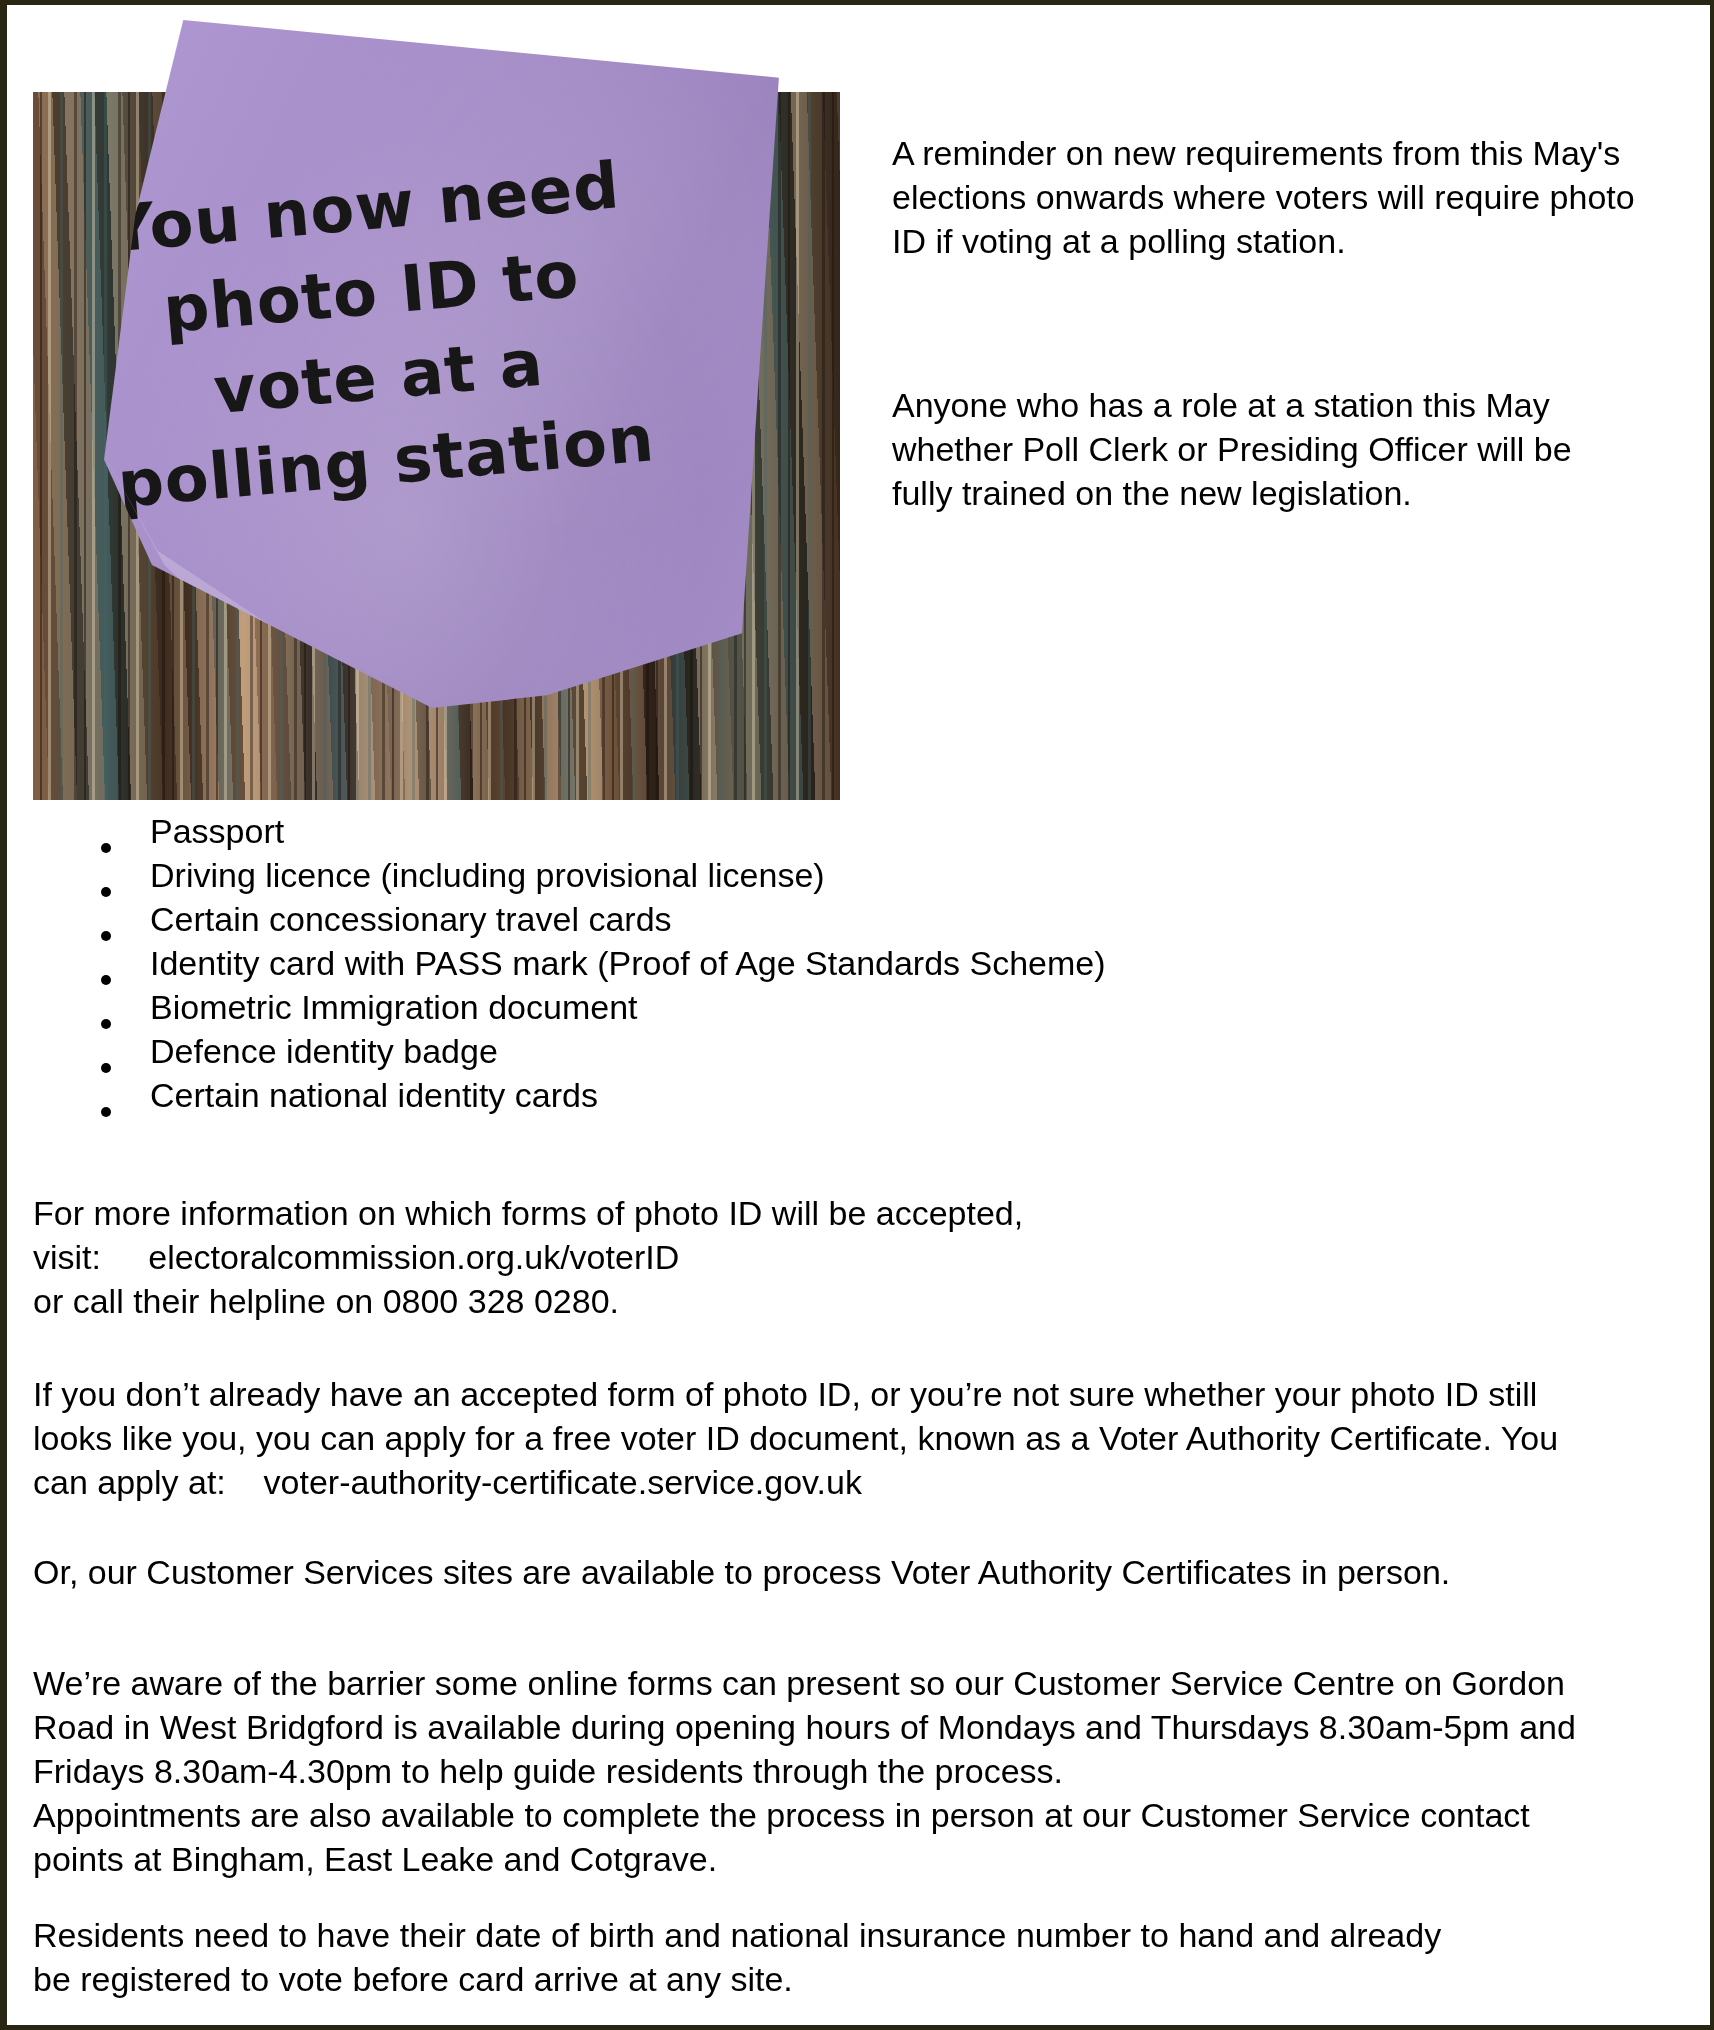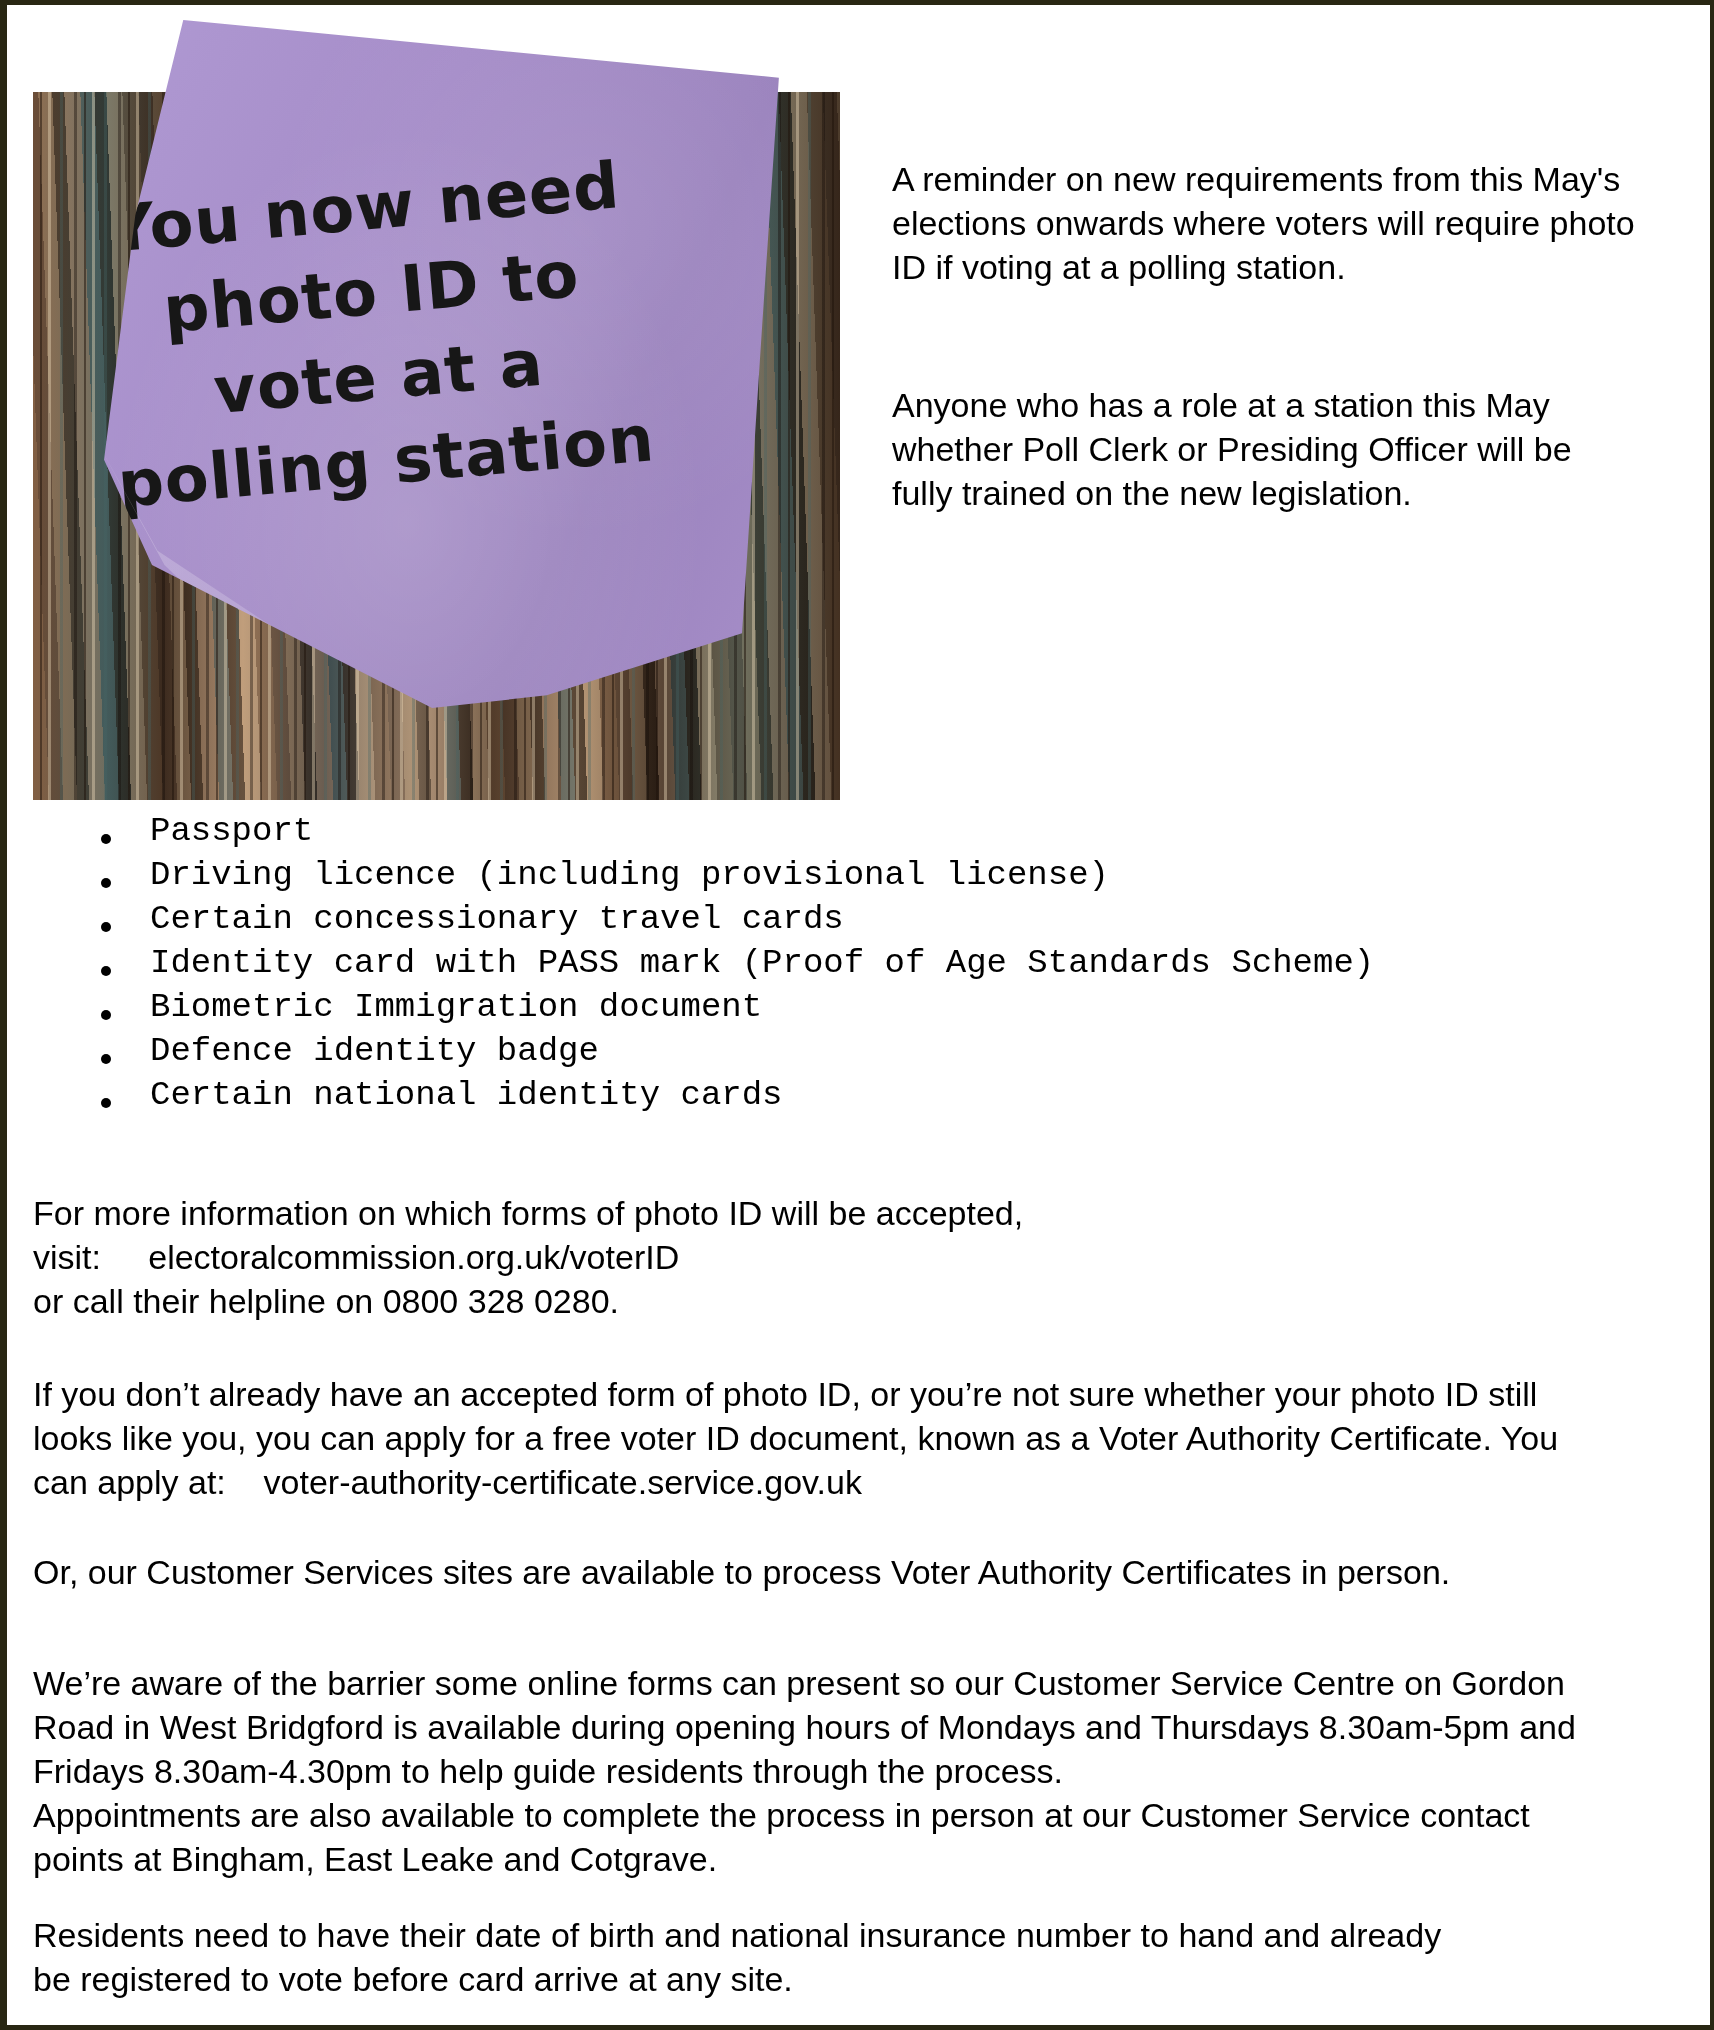--- a/index.html
+++ b/index.html
@@ -64,35 +64,35 @@
     color:#171717;
     transform:rotate(-5deg);
     white-space:pre;
   }
   .para{
     position:absolute;
     font-size:34px;line-height:44px;
     white-space:pre;
   }
   .col-right{left:885px;}
-  #intro-p1{top:126px;margin-top:26px;}
+  #intro-p1{top:126px;}
   #intro-p2{top:378px;}
   #intro-p3{top:623px;}
   #more-info{left:26px;top:1186px;}
   #free-id{left:26px;top:1367px;}
   #in-person{left:26px;top:1545px;}
   #service-centre{left:26px;top:1620px;margin-top:36px;}
   #appointments{left:26px;top:1788px;}
   #residents{left:26px;top:1908px;}
   .id-list{
     position:absolute;left:88px;top:804px;margin:0;padding:0;list-style:none;
   }
   .id-list li{
-    display:flex;align-items:center;
-    height:44px;font-size:34px;line-height:44px;white-space:pre;font-family:Liberation Mono, monospace;
+    display:flex;align-items:flex-end;
+    height:44px;font-size:34px;line-height:44px;white-space:pre;
   }
   .bullet{
     flex:0 0 auto;width:10px;height:10px;border-radius:50%;
     background:#000;margin:16px 39px 0 6px;
   }
 </style>
 </head>
 <body>
 
 <div class="page">

